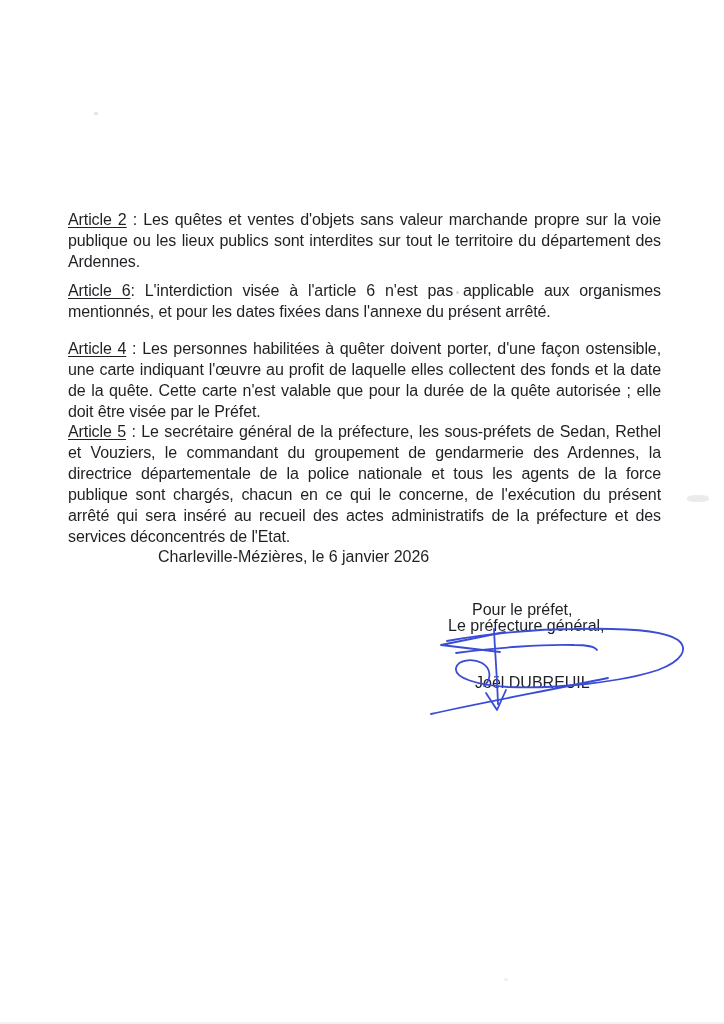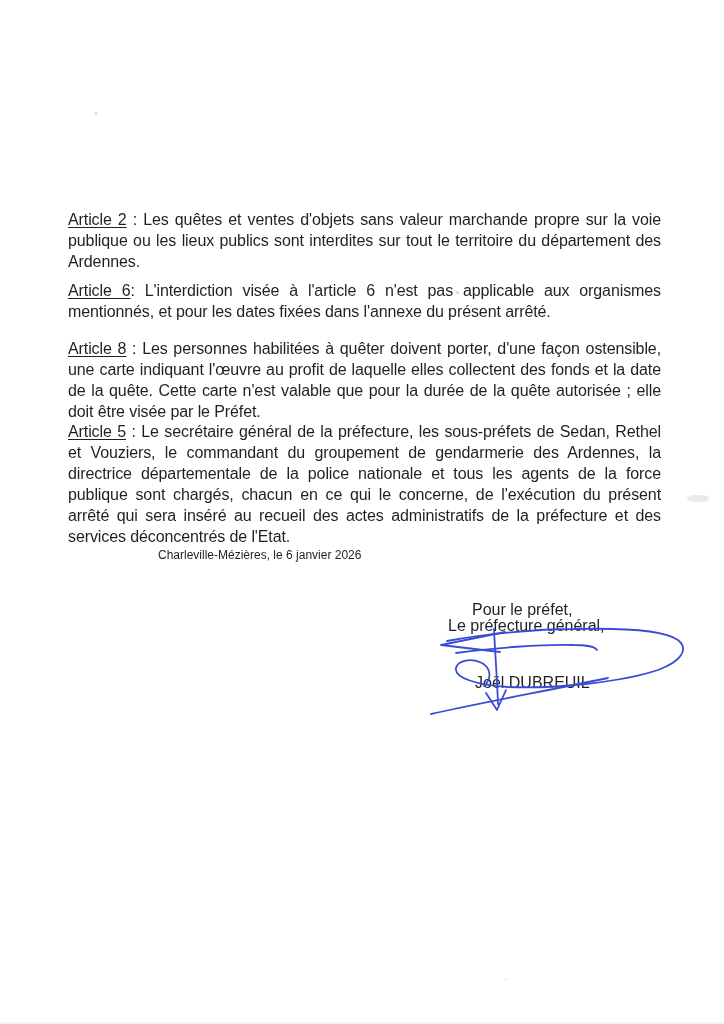--- a/index.html
+++ b/index.html
@@ -27,21 +27,21 @@
     color: #1e2023;
   }
   .article-label {
     text-decoration: underline;
     text-underline-offset: 2px;
   }
   .dateline {
     position: absolute;
     left: 158px;
     top: 548px;
-    font-size: 12px;
+    font-size: 16px;
     color: #1e2023;
     white-space: nowrap;
   }
   .signoff-line {
     position: absolute;
     font-size: 16px;
     color: #1e2023;
     white-space: nowrap;
   }
   .signoff-1 { left: 472px; top: 601px; }
@@ -77,21 +77,21 @@
   <div class="speck speck-1"></div>
   <div class="speck speck-2"></div>
   <div class="speck speck-3"></div>
   <div class="speck speck-4"></div>
   <div class="scan-bottom-edge"></div>
 
   <p class="para" style="top:193px"><span class="article-label">Article 2</span><span> : </span><span>Les quêtes et ventes d'objets sans valeur marchande propre sur la voie publique ou les lieux publics sont interdites sur tout le territoire du département des Ardennes.</span></p>
 
   <p class="para" style="top:264px"><span class="article-label">Article 6</span><span>: </span><span>L'interdiction visée à l'article 6 n'est pas applicable aux organismes mentionnés, et pour les dates fixées dans l'annexe du présent arrêté.</span></p>
 
-  <p class="para" style="top:322px"><span class="article-label">Article 8</span><span> : </span><span>Les personnes habilitées à quêter doivent porter, d'une façon ostensible, une carte indiquant l'œuvre au profit de laquelle elles collectent des fonds et la date de la quête. Cette carte n'est valable que pour la durée de la quête autorisée ; elle doit être visée par le Préfet.</span></p>
+  <p class="para" style="top:322px"><span class="article-label">Article 4</span><span> : </span><span>Les personnes habilitées à quêter doivent porter, d'une façon ostensible, une carte indiquant l'œuvre au profit de laquelle elles collectent des fonds et la date de la quête. Cette carte n'est valable que pour la durée de la quête autorisée ; elle doit être visée par le Préfet.</span></p>
 
   <p class="para" style="top:405px"><span class="article-label">Article 5</span><span> : </span><span>Le secrétaire général de la préfecture, les sous-préfets de Sedan, Rethel et Vouziers, le commandant du groupement de gendarmerie des Ardennes, la directrice départementale de la police nationale et tous les agents de la force publique sont chargés, chacun en ce qui le concerne, de l'exécution du présent arrêté qui sera inséré au recueil des actes administratifs de la préfecture et des services déconcentrés de l'Etat.</span></p>
 
   <div class="dateline">Charleville-Mézières, le 6 janvier 2026</div>
 
   <div class="signoff-line signoff-1">Pour le préfet,</div>
   <div class="signoff-line signoff-2">Le préfecture général,</div>
   <div class="signoff-line signer">Joël DUBREUIL</div>
 
   <svg class="signature-svg" viewBox="415 615 295 110">

